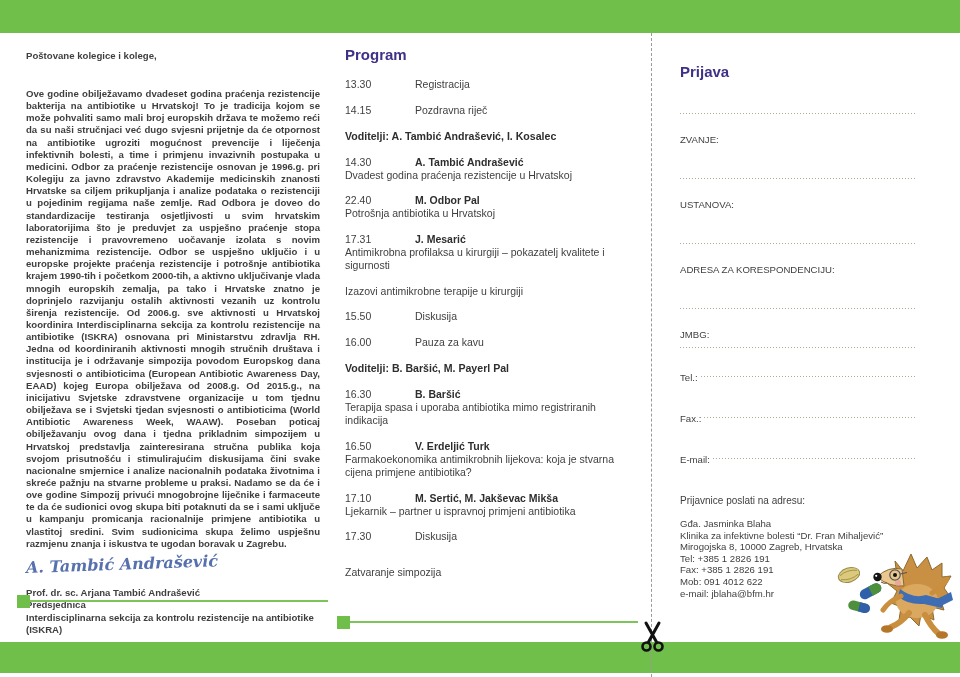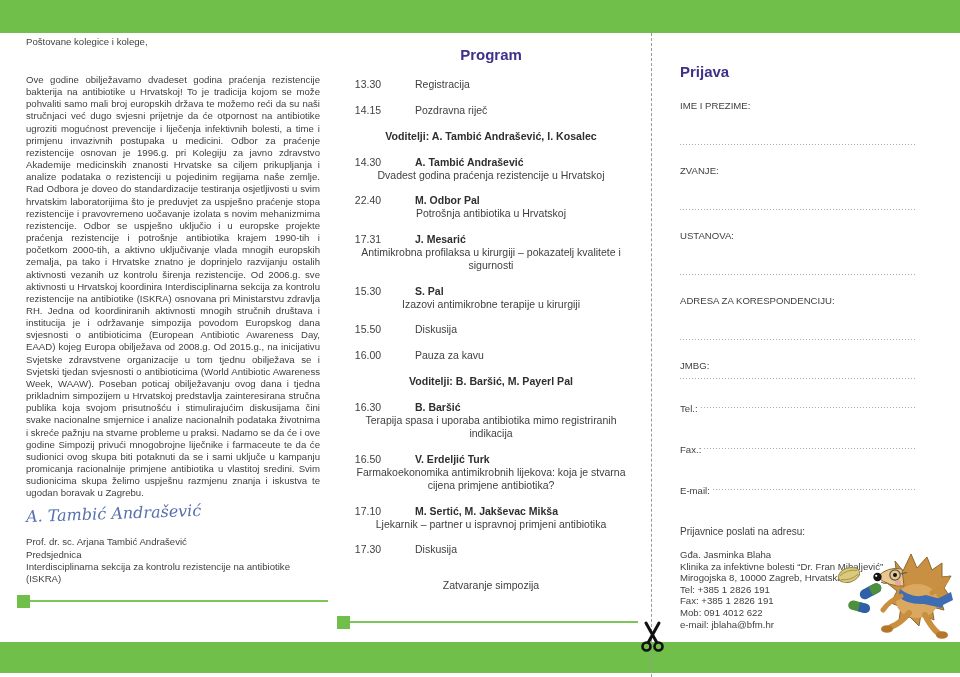--- a/index.html
+++ b/index.html
@@ -3,31 +3,31 @@
 <meta charset="utf-8">
 <style>
   html,body{margin:0;padding:0;background:#e8e8e8;}
   #page{position:relative;width:960px;height:677px;background:#ffffff;overflow:hidden;
         font-family:"Liberation Sans",sans-serif;color:#3f3f3f;}
   .bar{position:absolute;left:0;width:960px;background:#6fbf4a;}
   #top-bar{top:0;height:33px;}
   #bottom-bar{top:642px;height:31px;}
   .col{position:absolute;}
   
-  #letter-col{left:26px;top:36px;width:294px;}
+  #letter-col{left:26px;top:50px;width:294px;font-weight:bold;}
   .salutation{font-size:9.6px;line-height:12px;}
   .body-text{margin-top:26px;font-size:9.6px;line-height:12.15px;text-align:justify;}
   .signature{margin-top:8px;font-family:"DejaVu Serif",serif;font-style:italic;
              color:#5671ad;font-size:16px;transform:rotate(-2deg);transform-origin:left;}
   .signer{margin-top:10px;font-size:9.6px;line-height:12.3px;}
   
   .sq{position:absolute;width:13px;height:13px;background:#6fbf4a;}
   .hline{position:absolute;height:2px;background:#7cc55b;}
   
-  #program-col{left:345px;top:46px;width:292px;text-align:center;}
+  #program-col{left:345px;top:46px;width:292px;}
   .program-title{font-size:15px;font-weight:bold;color:#3e3188;margin-bottom:15px;}
   .prow{display:flex;font-size:10.5px;margin-bottom:14px;gap:24px;}
   .ptime{width:46px;flex:none;}
   .pname{font-weight:bold;color:#2e2e2e;}
   .phead{font-weight:bold;color:#2e2e2e;font-size:10.6px;margin:8px 0 14px 0;}
   .talk{margin-bottom:12px;}
   .talk .prow{margin-bottom:1px;}
   .pdesc{font-size:10.5px;line-height:13.4px;}
   .closing{font-size:10.5px;margin-top:24px;}
   
@@ -100,24 +100,20 @@
       <div class="pdesc">Potrošnja antibiotika u Hrvatskoj</div>
     </div>
     <div class="talk">
       <div class="prow">
         <span class="ptime">17.31</span>
         <span class="pname">J. Mesarić</span>
       </div>
       <div class="pdesc">Antimikrobna profilaksa u kirurgiji – pokazatelj kvalitete i sigurnosti</div>
     </div>
     <div class="talk">
-      <div class="prow">
-        <span class="ptime">15.30</span>
-        <span class="pname">S. Pal</span>
-      </div>
       <div class="pdesc">Izazovi antimikrobne terapije u kirurgiji</div>
     </div>
 
     <div class="prow" style="margin-top:6px;">
       <span class="ptime">15.50</span>
       <span>Diskusija</span>
     </div>
     <div class="prow">
       <span class="ptime">16.00</span>
       <span>Pauza za kavu</span>
@@ -163,21 +159,20 @@
       <path d="M7.5 23 L18 4 M15.5 23 L5 4" stroke="#111111" stroke-width="3" stroke-linecap="round" fill="none"></path>
       <circle cx="5.5" cy="27.5" r="4" fill="none" stroke="#111111" stroke-width="2.6"></circle>
       <circle cx="17.5" cy="27.5" r="4" fill="none" stroke="#111111" stroke-width="2.6"></circle>
     </svg>
   </div>
 
   <div id="form-col" class="col">
     <div class="form-title">Prijava</div>
 
     <div class="field-tall">
-      <div class="flabel">IME I PREZIME:</div>
       <div class="dotline"></div>
     </div>
     <div class="field-tall">
       <div class="flabel">ZVANJE:</div>
       <div class="dotline"></div>
     </div>
     <div class="field-tall">
       <div class="flabel">USTANOVA:</div>
       <div class="dotline"></div>
     </div>

